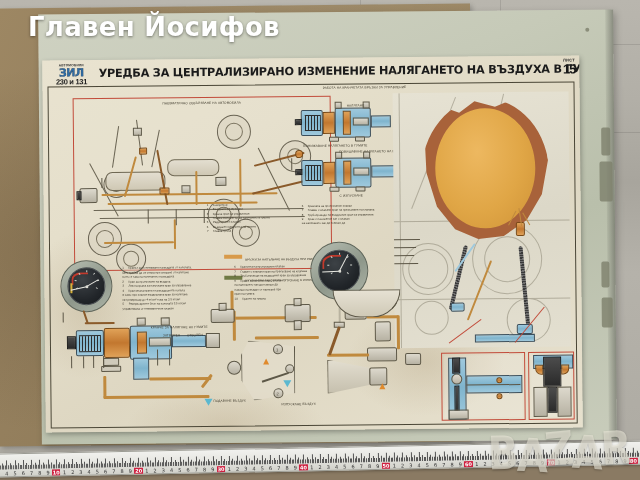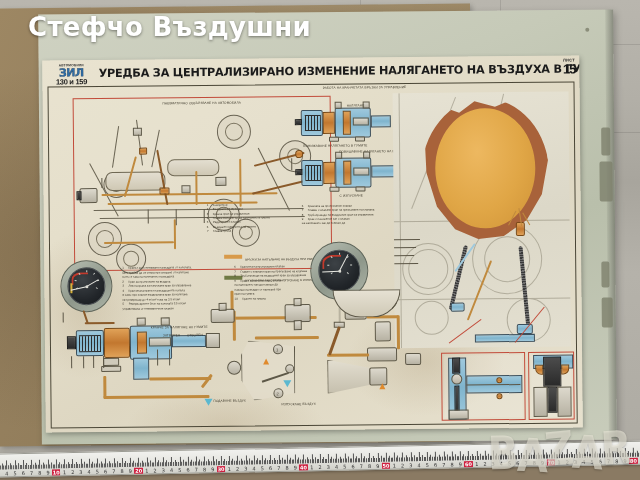--- a/index.html
+++ b/index.html
@@ -304,21 +304,21 @@
   <div id="poster">
 
     <div class="paper-stain" style="left:-20px;top:170px;width:120px;height:150px;"></div>
     <div class="paper-stain" style="left:300px;top:250px;width:160px;height:110px;"></div>
     <div class="paper-stain" style="left:80px;top:330px;width:200px;height:70px;"></div>
 
     <div class="hdr">
       <div class="logo">
         <div class="logo-top">АВТОМОБИЛИ</div>
         <div class="logo-mid">ЗИЛ</div>
-        <div class="logo-bot">130 и 159</div>
+        <div class="logo-bot">230 и 131</div>
       </div>
       <div class="title">УРЕДБА ЗА ЦЕНТРАЛИЗИРАНО ИЗМЕНЕНИЕ НАЛЯГАНЕТО НА ВЪЗДУХА В ГУМИТЕ</div>
       <div class="sheet-no">
         <div class="sheet-lbl">ЛИСТ</div>
         <div class="sheet-val">15</div>
       </div>
     </div>
 
     <div class="frame"></div>
 
@@ -1122,16 +1122,16 @@
         <div class="tnum" style="left: 602.025px;">5</div>
         <div class="tnum" style="left: 610.272px;">6</div>
         <div class="tnum" style="left: 618.519px;">7</div>
         <div class="tnum" style="left: 626.765px;">8</div>
         <div class="tnum" style="left: 635.012px;">9</div>
         <div class="tnum red" style="left: 643.259px;">80</div>
         <div class="tnum" style="left: 651.506px;">1</div>
       </div>
   </div>
 
-  <div id="wm-name">Стефчо Въздушни</div>
+  <div id="wm-name">Главен Йосифов</div>
   <div id="wm-bazar"><span>B</span><span>A</span><span>Z</span><span>A</span><span>R</span></div>
 
 </div>
 
 </body></html>

